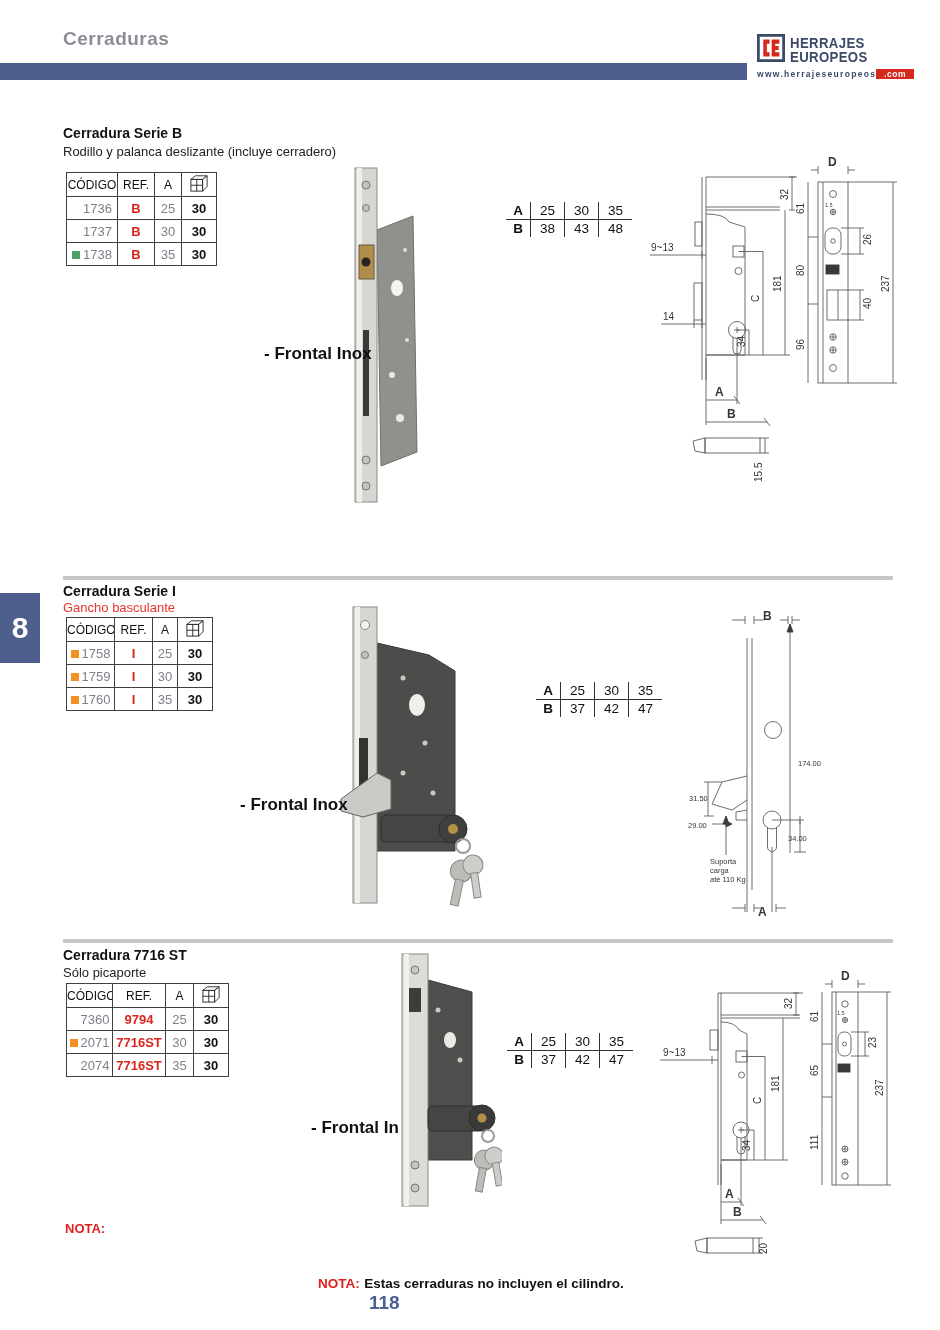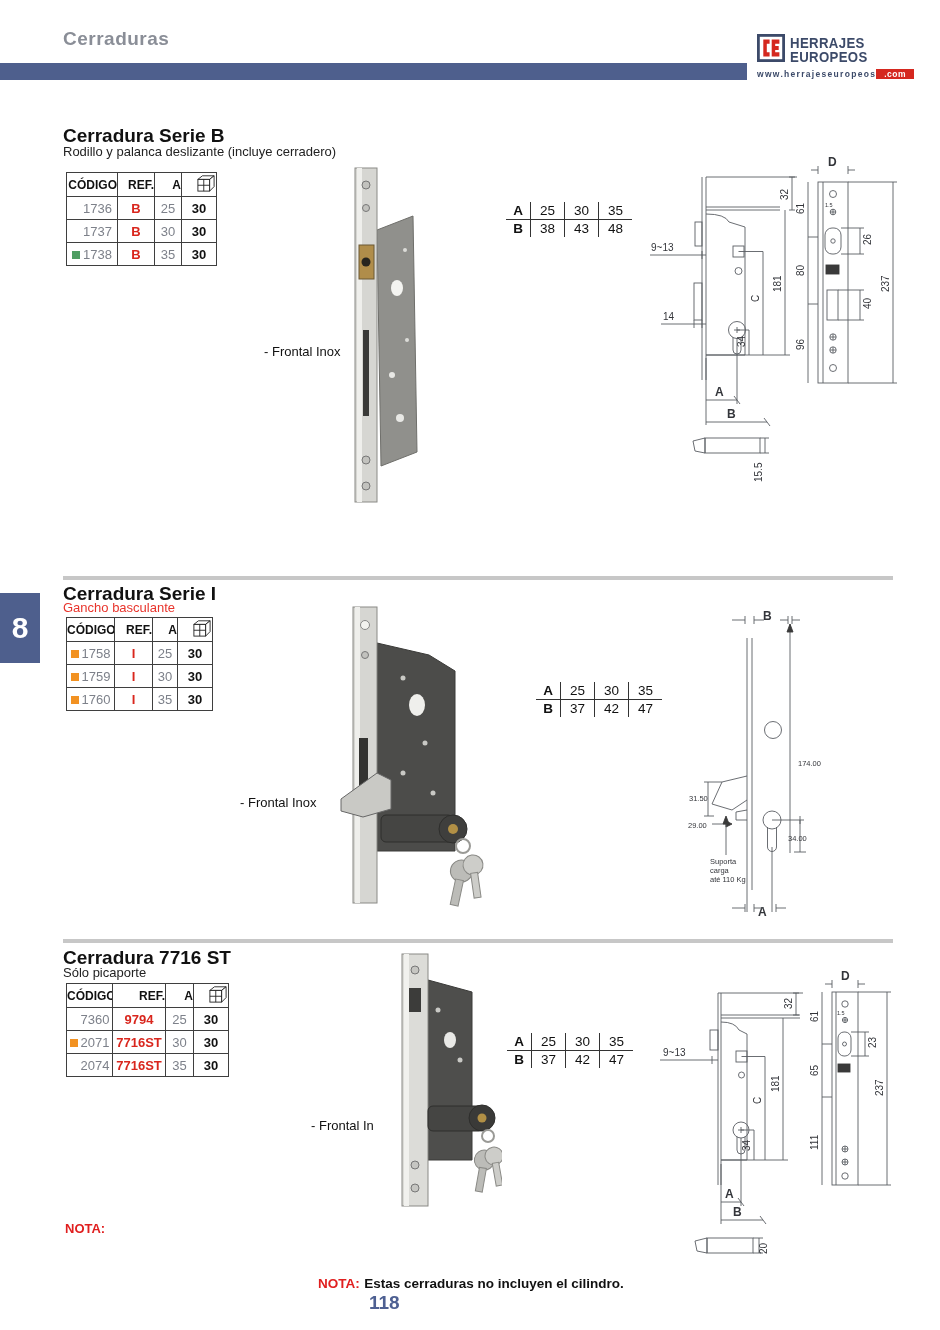--- a/index.html
+++ b/index.html
@@ -7,48 +7,48 @@
   .abs{position:absolute;}
 
   
   .page-title{font-size:19px;font-weight:bold;color:#8a8e97;letter-spacing:.5px;}
   .blue-bar{background:#4e5f8d;}
   .brand-name{color:#3c4a69;font-weight:800;font-size:15px;line-height:13.5px;letter-spacing:.4px;transform:scaleX(.88);transform-origin:left top;white-space:nowrap;}
   .brand-url{color:#3c4a69;font-weight:bold;font-size:8.5px;letter-spacing:1.3px;white-space:nowrap;}
   .brand-url .tld{background:#d5281f;color:#fff;padding:0 8px;letter-spacing:.5px;}
 
   
-  .sec-title{font-size:19px;font-weight:bold;color:#111;}
+  .sec-title{font-size:14px;font-weight:bold;color:#111;}
   .sec-sub{font-size:13px;color:#222;}
   .sec-sub.red{color:#e8342c;}
   .sep{background:#c7c7c7;height:4px;}
   .side-tab{background:#4e5f8d;color:#fff;font-size:30px;font-weight:bold;text-align:center;line-height:70px;}
 
   
   table.spec{border-collapse:collapse;table-layout:fixed;}
   table.spec td{border:1.4px solid #3f3f3f;text-align:center;padding:0;font-size:13px;height:22px;overflow:hidden;white-space:nowrap;}
-  table.spec tr.hd td{height:23px;font-size:12px;font-weight:bold;color:#111;text-align:right;}
+  table.spec tr.hd td{height:23px;font-size:12px;font-weight:normal;color:#111;}
   td.c-code{color:#7d818a;}
   td.c-ref{color:#d9261d;font-weight:bold;}
   td.c-a{color:#7d818a;}
   td.c-qty{color:#111;font-weight:bold;}
   .mk{display:inline-block;width:8px;height:8px;margin-right:3px;}
   .mk:not([data-marker]){visibility:hidden;}
   .mk[data-marker=""]{visibility:hidden;}
   .mk[data-marker="green"]{background:#4f9e63;}
   .mk[data-marker="orange"]{background:#f29222;}
 
   
   .dim-table{display:grid;grid-template-columns:24px 34px 34px 34px;font-size:13.5px;color:#111;}
   .dim-table .cell{height:17px;line-height:17px;text-align:center;}
   .dim-table .lbl{font-weight:bold;}
   .dim-table .v{border-left:1px solid #333;}
   .dim-table .r1{border-bottom:1px solid #333;}
 
-  .prod-label{font-size:13px;font-weight:normal;color:#111;white-space:nowrap;}
+  .prod-label{font-size:17px;font-weight:bold;color:#111;white-space:nowrap;}
 
   
   .note-lbl{color:#e01f1f;font-weight:bold;font-size:13px;}
   .note-txt{font-size:13px;color:#111;}
   .note2-txt{font-size:13.5px;color:#111;font-weight:bold;}
   .page-num{color:#4e6092;font-size:19px;font-weight:bold;text-align:left;}
 
   
   svg.tech line, svg.tech path, svg.tech rect, svg.tech circle, svg.tech polygon{stroke:#5a5d63;stroke-width:.9;fill:none;}
   svg.tech text{fill:#33353a;font-size:10px;font-family:"Liberation Sans",sans-serif;stroke:none;}

